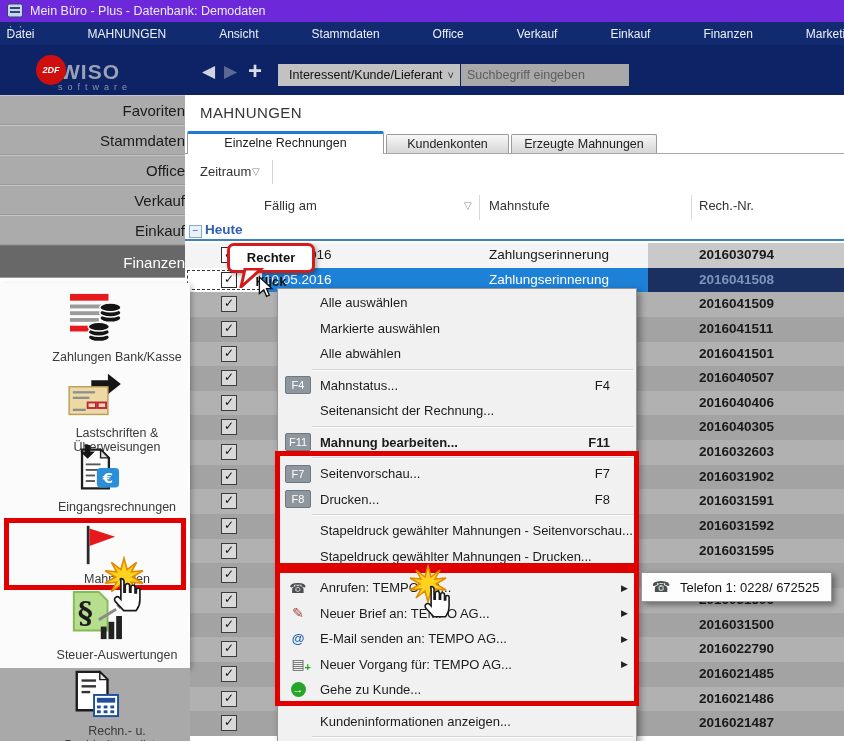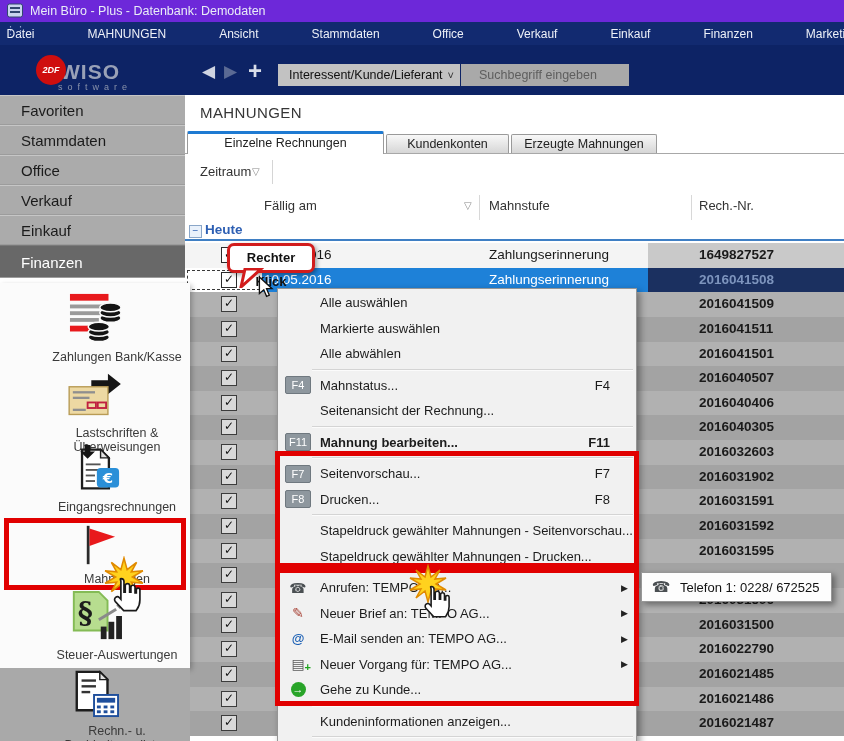--- a/index.html
+++ b/index.html
@@ -21,28 +21,28 @@
               background:#cf0e0e;color:#fff;font-size:9px;font-weight:bold;text-align:center;
               line-height:30px;font-style:italic;z-index:2;}
   .logo-brand{position:absolute;left:60px;top:60px;font-size:21px;font-weight:bold;color:#99a1b7;letter-spacing:1px;}
   .logo-sub{position:absolute;left:58px;top:82px;font-size:9px;color:#8a93ab;letter-spacing:5px;}
   .nav-arrow{position:absolute;top:61px;font-size:17px;}
   .tb-plus{position:absolute;left:248px;top:57px;font-size:24px;color:#d8dde9;font-weight:bold;}
   .tb-dd{position:absolute;left:278px;top:64px;width:182px;height:22px;background:#c2c2c2;
          font-size:12.5px;color:#101010;line-height:22px;padding-left:11px;box-sizing:border-box;}
   .tb-dd .chev{position:absolute;right:6px;top:0;color:#333;font-size:11px;}
   .tb-search{position:absolute;left:461px;top:64px;width:168px;height:22px;background:#a9a9a9;
-             border:0;font-size:12.5px;color:#5e5e5e;padding:0 18px;box-sizing:border-box;
+             border:0;font-size:12.5px;color:#5e5e5e;padding:0 6px;box-sizing:border-box;
              font-family:inherit;outline:none;}
   .tb-search::placeholder{color:#5e5e5e;opacity:1;}
 
   
   .cats{left:0;top:95px;width:185px;display:flex;flex-direction:column;}
   .cat{height:30px;line-height:30px;padding-left:21px;background:#ababab;color:#1b1b1b;
-       font-size:15px;border-bottom:1px solid #9c9c9c;border-top:1px solid #c6c6c6;box-sizing:border-box;}
+       font-size:15px;border-bottom:1px solid #9c9c9c;border-top:1px solid #c6c6c6;box-sizing:border-box;text-align:right;}
   .cat.active{height:33px;line-height:33px;background:#686868;color:#fff;border-top:1px solid #7a7a7a;}
   .side-panel{left:0;top:283px;width:190px;height:385px;background:#fbfbfb;z-index:3;
               box-shadow:2px 2px 5px rgba(0,0,0,.25);}
   .side-under{left:0;top:668px;width:190px;height:73px;background:#a9a9a9;z-index:3;}
   .sc-block{position:absolute;left:0;width:190px;text-align:center;}
   .sc-label{font-size:12.5px;color:#3a3a3a;margin-top:2px;margin-left:44px;}
 
   
   .main-bg{left:185px;top:95px;width:659px;height:646px;background:#fff;}
   .page-title{left:200px;top:104px;font-size:15px;color:#363636;letter-spacing:.4px;}
@@ -338,21 +338,21 @@
   <div class="abs grp-box">−</div>
   <div class="abs grp-label">Heute</div>
   <div class="abs grp-line"></div>
 
   <div class="abs rows">
 
       <div class="trow">
         <span class="cbx">✓</span>
         <span class="cell cell-date">10.05.2016</span>
         <span class="cell cell-stage">Zahlungserinnerung</span>
-        <span class="cell cell-inv">1649827527</span>
+        <span class="cell cell-inv">2016030794</span>
       </div>
 
       <div class="trow">
         <span class="cbx">✓</span>
         <span class="cell cell-date">10.05.2016</span>
         <span class="cell cell-stage">Zahlungserinnerung</span>
         <span class="cell cell-inv">2016041508</span>
       </div>
 
       <div class="trow">

